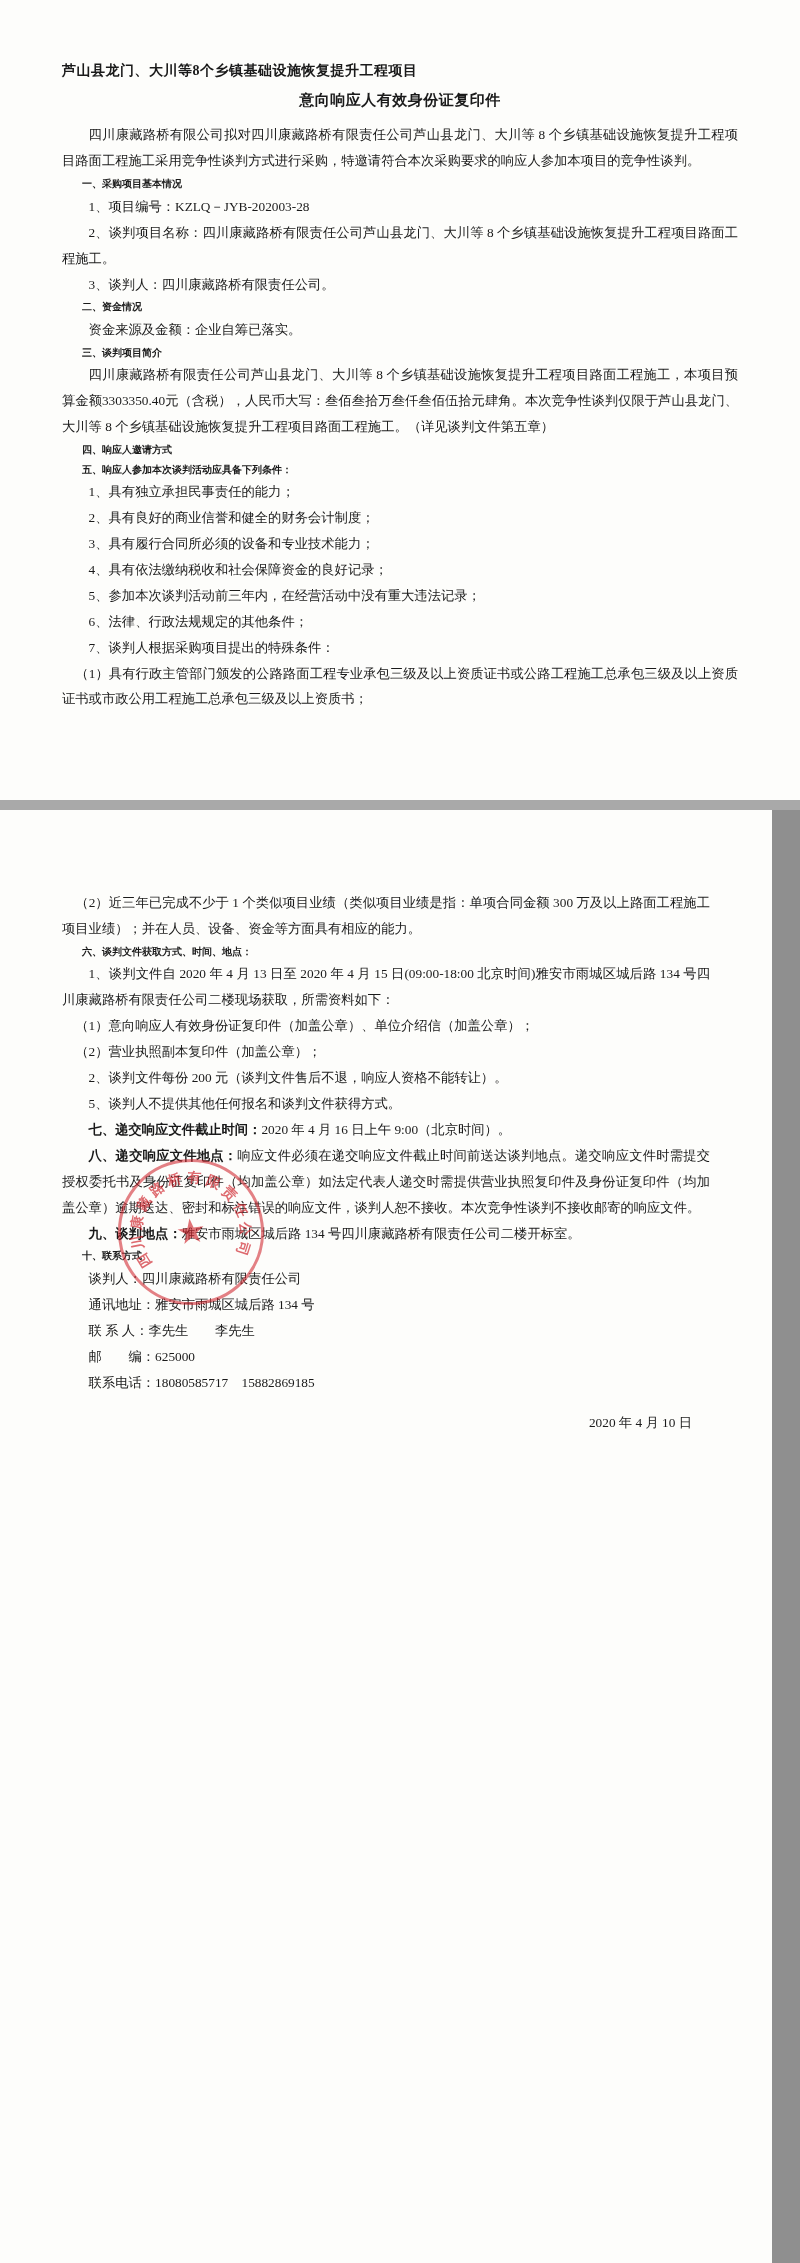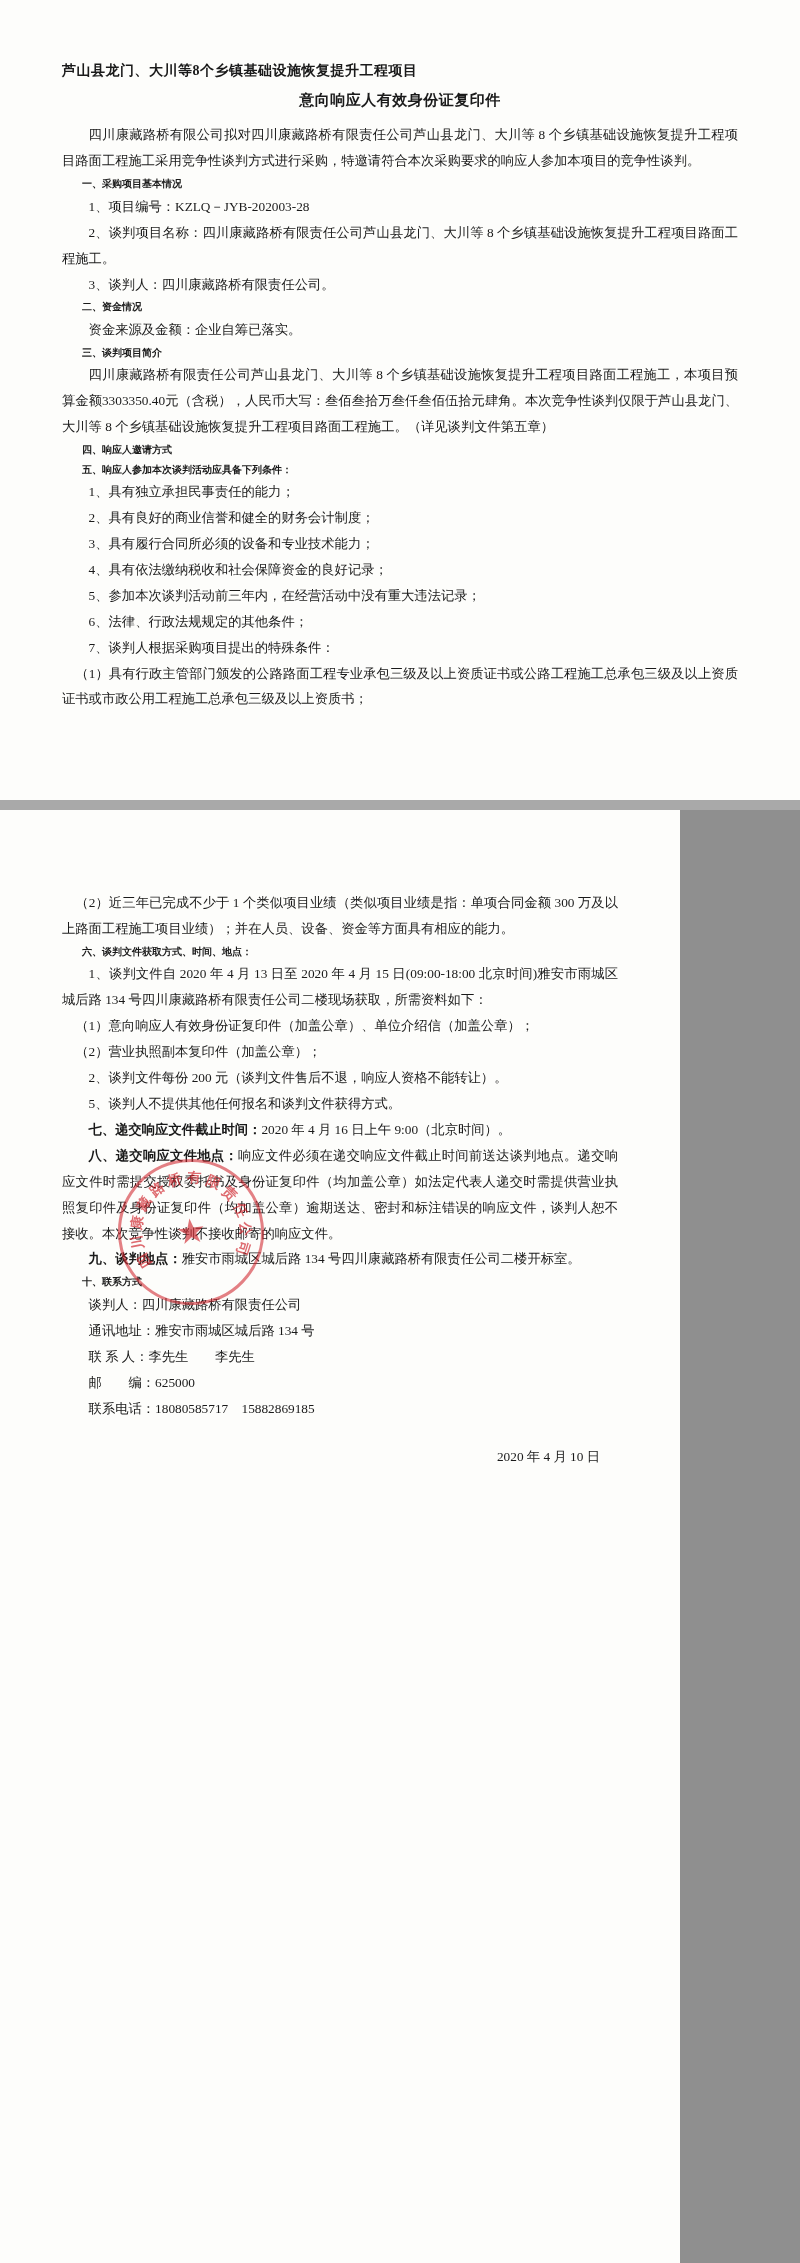--- a/index.html
+++ b/index.html
@@ -25,21 +25,21 @@
   .page-1 {
     width: 800px;
     height: 800px;
     padding: 60px 62px 0 62px;
   }
   .page-gap {
     height: 10px;
     background: #a9a9a9;
   }
   .page-2 {
-    width: 680px;
+    width: 772px;
     height: 1453px;
     padding: 80px 62px 0 62px;
   }
   .title {
     font-size: 14px;
     font-weight: bold;
     letter-spacing: 0.5px;
     line-height: 1.6;
     margin: 0 0 6px 0;
   }
@@ -70,21 +70,21 @@
     font-size: 10px;
     line-height: 1.95;
   }
   .u {
   }
   .nowrap { white-space: nowrap; }
   .right {
     text-align: right;
     font-size: 13.3px;
     line-height: 1.95;
-    margin-top: 22px;
+    margin-top: 14px;
     padding-right: 18px;
   }
   
   .seal {
     position: absolute;
     left: 118px;
     top: 1159px;
     width: 140px;
     height: 140px;
     border-radius: 50%;

